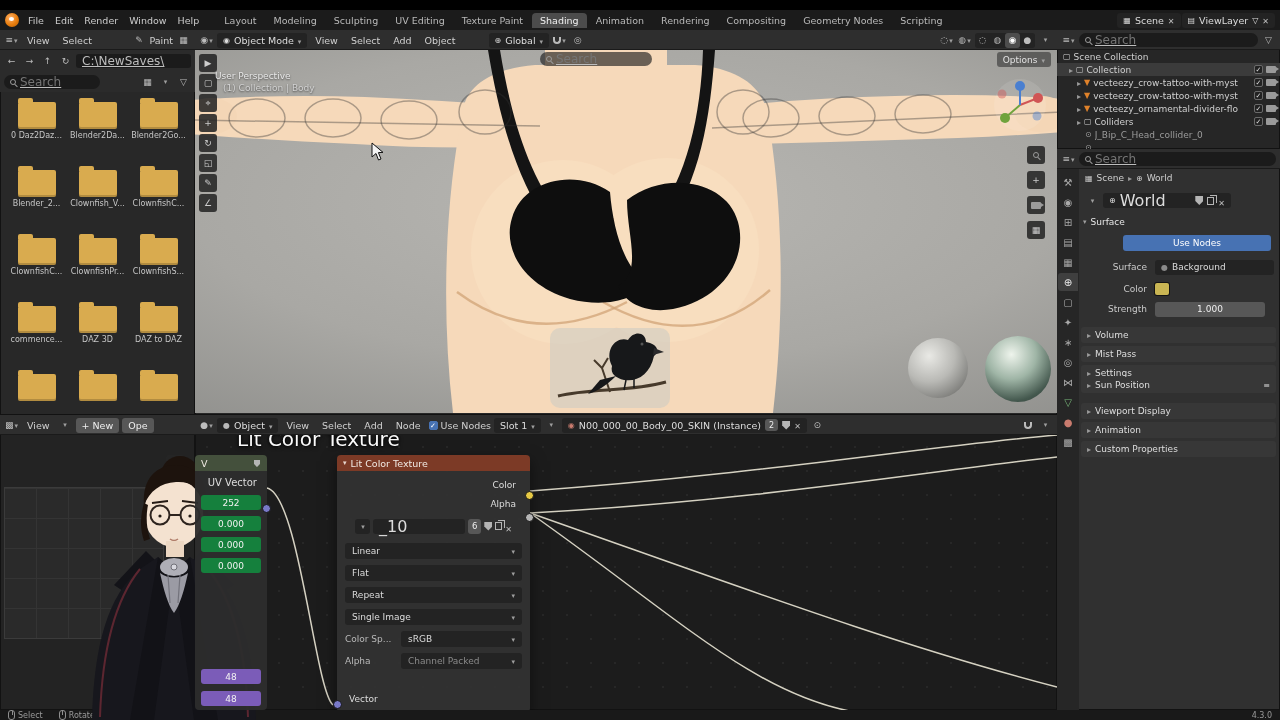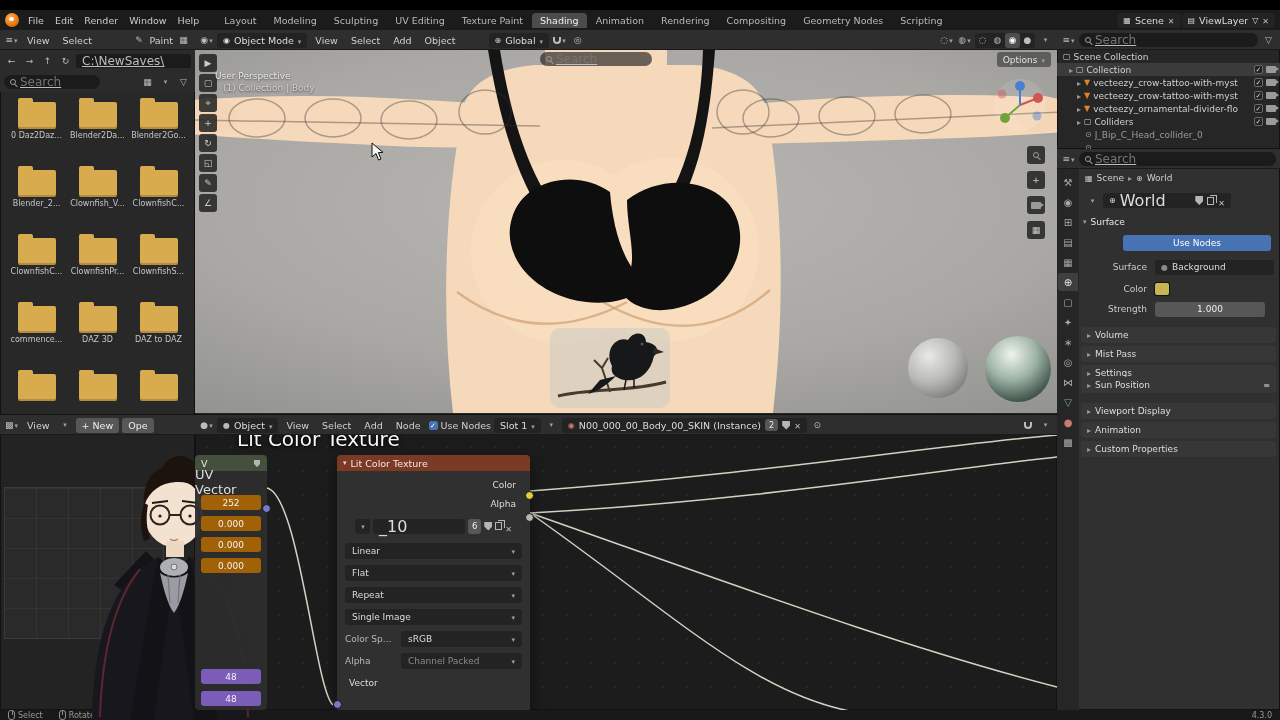--- a/index.html
+++ b/index.html
@@ -51,21 +51,21 @@
 .oic{font-size:8px;flex:none;}
 
 .ptabcol{position:absolute;left:0;top:20px;bottom:0;width:22px;background:#262626;display:flex;flex-direction:column;align-items:center;padding-top:4px;gap:2px;}
 .ptab{width:20px;height:18px;display:flex;align-items:center;justify-content:center;font-size:10px;color:#a9a9a9;border-radius:3px 0 0 3px;}
 .ptab.active{background:#3f3f3f;color:#ededed;}
 .prow{position:absolute;left:0;right:6px;height:16px;display:flex;align-items:center;font-size:9px;}
 .plabel{width:76px;text-align:right;padding-right:8px;color:#c9c9c9;flex:none;}
 .panelh{position:absolute;left:2px;right:4px;height:16px;background:#373737;border-radius:3px;display:flex;align-items:center;gap:4px;padding:0 6px;font-size:9px;color:#dedede;}
 
 .nodehdr{height:16px;display:flex;align-items:center;gap:4px;padding:0 6px;font-size:9.5px;color:#f0e9e3;border-radius:4px 4px 0 0;}
-.nfield{height:15px;background:#a16207;border-radius:3px;display:flex;align-items:center;justify-content:center;font-size:9px;color:#f2f2f2;margin:6px 6px 0;}
+.nfield{height:15px;background:#15803d;border-radius:3px;display:flex;align-items:center;justify-content:center;font-size:9px;color:#f2f2f2;margin:6px 6px 0;}
 .ndd{height:16px;background:#232323;border-radius:3px;display:flex;align-items:center;justify-content:space-between;padding:0 7px;font-size:9px;color:#dcdcdc;margin:6px 8px 0;}
 .sock{width:9px;height:9px;border-radius:50%;border:1px solid #141414;position:absolute;}
 .z5{z-index:5;}
 </style>
 </head>
 <body>
 
 <div id="titlebar" class="abs">
   <span>* (Unsaved) - Blender 4.3.0</span>
 </div>
@@ -567,21 +567,21 @@
       </g>
     </svg>
 
     <div class="abs z5" style="left:0;top:20px;width:72px;height:255px;">
       <div class="nodehdr" style="background:#44503c;">
         <span>V</span>
         <span style="flex:1"></span>
         <span class="shield" style="transform:scale(.8);"></span>
       </div>
       <div style="position:absolute;left:0;top:16px;right:0;bottom:0;background:rgba(45,45,45,.96);border-radius:0 0 4px 4px;">
-        <div style="height:22px;display:flex;align-items:center;justify-content:flex-end;padding-right:10px;font-size:13px;color:#ddd;">UV Vector</div>
+        <div style="height:22px;display:flex;align-items:center;justify-content:flex-end;padding-right:10px;font-size:10px;color:#ddd;">UV Vector</div>
         <div class="nfield" style="margin-top:2px;">252</div>
         <div class="nfield">0.000</div>
         <div class="nfield">0.000</div>
         <div class="nfield">0.000</div>
         <div class="nfield" style="position:absolute;left:0;right:0;top:198px;margin:0 6px;background:#7b5cb8;">48</div>
         <div class="nfield" style="position:absolute;left:0;right:0;top:220px;margin:0 6px;background:#7b5cb8;">48</div>
       </div>
       <span class="sock" style="right:-4px;top:49px;background:#7979c8;"></span>
     </div>
 
@@ -629,21 +629,21 @@
               <span class="car"></span>
             </span>
         </div>
         <div style="display:flex;align-items:center;margin:6px 8px 0;gap:4px;">
           <span style="width:52px;font-size:9px;color:#b9b9b9;">Alpha</span>
           <span class="ndd" style="flex:1;margin:0;color:#8a8a8a;">
               <span>Channel Packed</span>
               <span class="car"></span>
             </span>
         </div>
-        <div style="height:20px;display:flex;align-items:center;padding-left:12px;font-size:9px;color:#ddd;margin-top:4px;">Vector</div>
+        <div style="height:20px;display:flex;align-items:center;padding-left:12px;font-size:9px;color:#ddd;margin-top:20px;">Vector</div>
       </div>
       <span class="sock" style="right:-4px;top:36px;background:#e7c944;"></span>
       <span class="sock" style="right:-4px;top:58px;background:#b5b5b5;"></span>
       <span class="sock" style="left:-4px;top:245px;background:#7979c8;"></span>
     </div>
   </div>
   <div class="abs" style="left:42px;top:12px;z-index:6;font-size:20px;color:#fafafa;text-shadow:0 1px 4px #000,0 0 2px #000;white-space:nowrap;">Lit Color Texture</div>
 </div>
 
 <svg class="abs" style="left:84px;top:455px;z-index:4;" width="176" height="265" viewBox="0 0 176 265">

